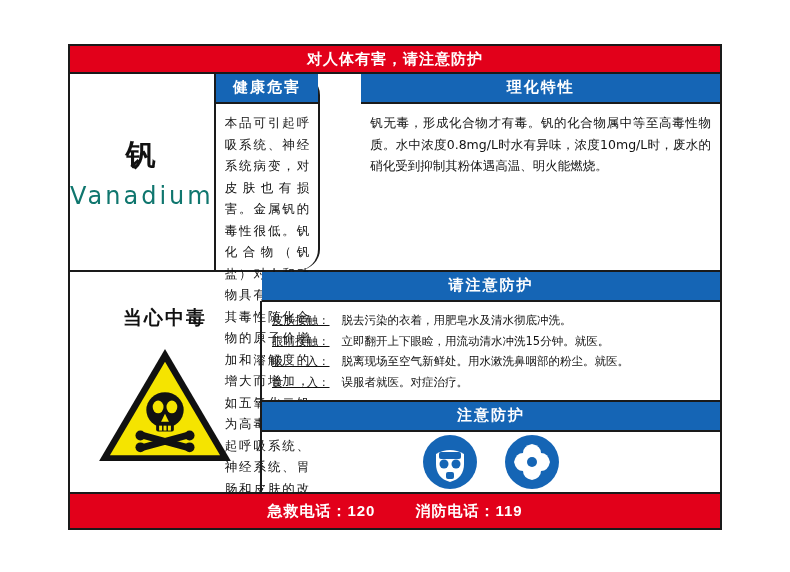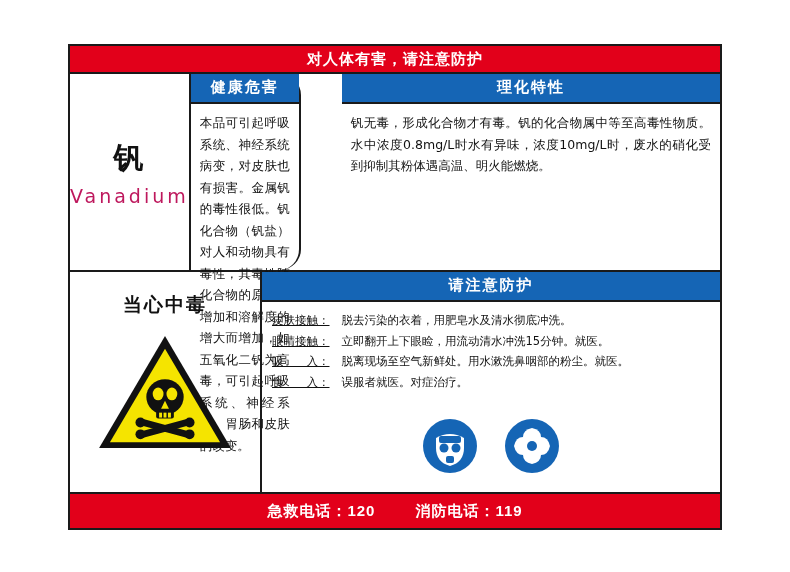--- a/index.html
+++ b/index.html
@@ -64,22 +64,22 @@
     box-sizing: border-box;
   }
   .chem-cn {
     font-size: 30px;
     font-weight: bold;
     color: #111111;
     letter-spacing: 2px;
     margin-bottom: 6px;
   }
   .chem-en {
-    font-size: 19px;
-    color: #be185d;
+    font-size: 24px;
+    color: #0f766e;
     letter-spacing: 3px;
     font-family: "DejaVu Sans", sans-serif;
   }
   .col-health {
     width: 264px;
     border-right: 2px solid #1a1a1a;
     display: flex;
     flex-direction: column;
     box-sizing: border-box;
     border-radius: 21px;
@@ -111,21 +111,22 @@
     font-family: "DejaVu Sans", sans-serif;
   }
   
   .cell-warn {
     width: 192px;
     border-right: 2px solid #1a1a1a;
     display: flex;
     flex-direction: column;
     align-items: center;
     box-sizing: border-box;
-    padding-top: 20px;
+    padding-top: 4px;
+    margin-top: 29px;
   }
   .warn-title {
     font-size: 19px;
     font-weight: bold;
     color: #111111;
     letter-spacing: 2px;
     margin-bottom: 14px;
   }
   .tri-wrap {
     width: 138px;
@@ -271,20 +272,21 @@
           <div class="emerg-line">
             <span class="emerg-label">吸　　入：</span>
             <span class="emerg-text">脱离现场至空气新鲜处。用水漱洗鼻咽部的粉尘。就医。</span>
           </div>
           <div class="emerg-line">
             <span class="emerg-label">食　　入：</span>
             <span class="emerg-text">误服者就医。对症治疗。</span>
           </div>
         </div>
 
+        <div class="ppe-head">注意防护</div>
 
         <div class="ppe-body">
           <div class="ppe-icon">
             <svg viewBox="0 0 56 56" width="56" height="56">
               <circle cx="28" cy="28" r="27" fill="#1565b5"></circle>
               <path d="M14 20 q14 -8 28 0 v10 q0 14 -14 18 q-14 -4 -14 -18 z" fill="#ffffff"></path>
               <rect x="17" y="18" width="22" height="7" rx="2" fill="#1565b5"></rect>
               <circle cx="22" cy="30" r="4.5" fill="#1565b5"></circle>
               <circle cx="34" cy="30" r="4.5" fill="#1565b5"></circle>
               <rect x="24" y="38" width="8" height="7" rx="2" fill="#1565b5"></rect>

